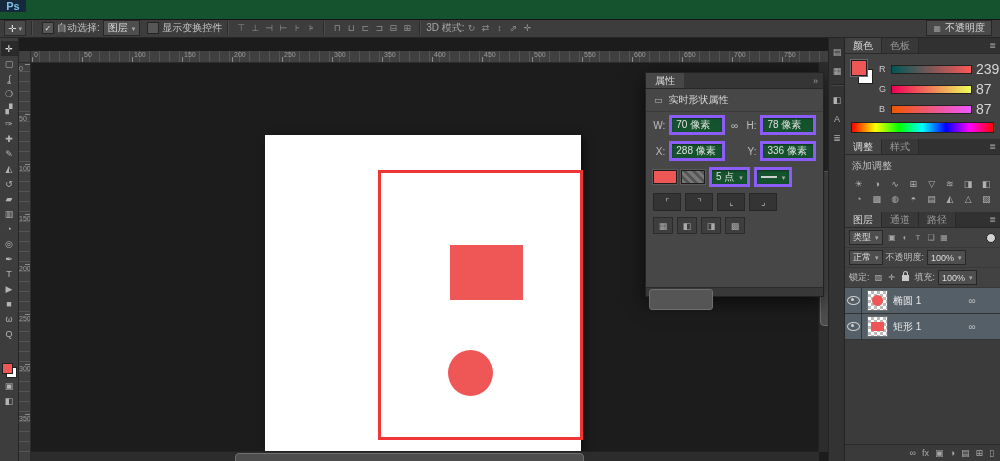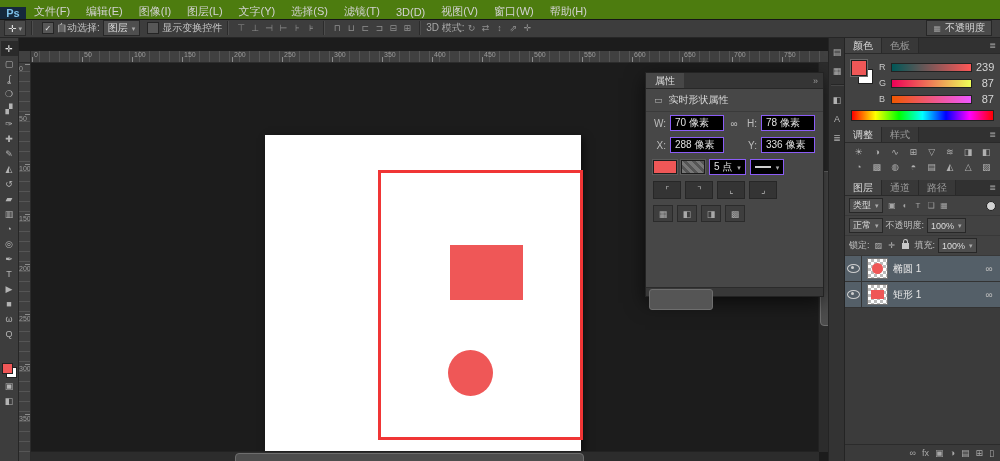--- a/index.html
+++ b/index.html
@@ -1,20 +1,20 @@
 <!DOCTYPE html>
 <html><head>
 <meta charset="utf-8">
 <style>
   html,body{margin:0;padding:0;background:#111;}
   #root{position:relative;width:1000px;height:461px;overflow:hidden;background:#1c1c1c;
         font-family:"Liberation Sans","DejaVu Sans",sans-serif;font-size:11px;color:#c8c8c8;}
   
-  .menubar{position:absolute;top:0;left:0;width:100%;height:19px;background:#4d7c0f;
-           border-bottom:1px solid #161616;display:flex;align-items:flex-end;z-index:40;}
+  .menubar{position:absolute;top:0;left:0;width:100%;height:19px;background:#14532d;
+           border-bottom:1px solid #161616;display:flex;align-items:flex-start;z-index:40;}
   .ps-logo{width:26px;display:flex;align-items:center;justify-content:center;background:#15283c;
            color:#7cc0ea;font-weight:bold;font-size:11px;}
   .menu-items{display:flex;}
   .menu-item{padding:0 8px;display:flex;align-items:center;color:#d2d2d2;font-size:11px;cursor:default;}
   
   .optionsbar{position:absolute;top:19px;left:0;width:100%;height:19px;background:#3d3d3d;
               border-bottom:1px solid #262626;display:flex;align-items:center;font-size:10px;
               color:#c3c3c3;z-index:39;padding-left:2px;box-sizing:border-box;}
   .tool-preview{display:flex;align-items:center;gap:2px;background:#4a4a4a;border:1px solid #2a2a2a;
                 height:14px;padding:0 3px;margin-left:2px;color:#ddd;}
@@ -74,21 +74,21 @@
          display:flex;flex-direction:column;font-size:10px;}
   .props-titlebar{height:15px;background:#353535;display:flex;align-items:stretch;border-bottom:1px solid #282828;}
   .props-tab{background:#474747;color:#dcdcdc;display:flex;align-items:center;padding:0 9px;font-size:10px;}
   .flex1{flex:1;}
   .props-collapse{display:flex;align-items:center;padding:0 5px;color:#9c9c9c;font-size:9px;}
   .props-title-row{display:flex;align-items:center;gap:6px;height:22px;padding:0 8px;
                    border-bottom:1px solid #3a3a3a;color:#d8d8d8;}
   .pt-icon{color:#b5b5b5;font-size:9px;}
   .props-row{display:flex;align-items:center;gap:4px;padding:3px 7px;}
   .plabel{width:13px;text-align:right;color:#bdbdbd;}
-  .pfield{display:flex;align-items:center;background:#000000;border:1px solid #8b5cf6;
+  .pfield{display:flex;align-items:center;background:#14532d;border:3px solid #8b5cf6;
           box-shadow:inset 0 1px 2px rgba(0,0,0,0.35);height:14px;padding:0 4px;color:#e0e0e0;}
   .pfield.w52{width:44px;}
   .pfield.dd{gap:5px;}
   .chain{color:#bdbdbd;font-size:10px;width:12px;text-align:center;}
   .chain.hidden{visibility:hidden;}
   .fill-swatch{width:22px;height:12px;border:1px solid #1d1d1d;box-shadow:0 0 0 1px #5a5a5a;}
   .stroke-swatch{width:22px;height:12px;border:1px solid #1d1d1d;box-shadow:0 0 0 1px #5a5a5a;
                  background:repeating-linear-gradient(45deg,#777 0 3px,#555 3px 6px);}
   .stroke-line{width:16px;height:2px;background:#cfcfcf;}
   .corner-box{display:flex;align-items:center;justify-content:center;width:26px;height:16px;
@@ -115,21 +115,21 @@
   .pmenu{display:flex;align-items:center;padding:0 4px;color:#9a9a9a;font-size:8px;}
   
   .color-body{display:flex;gap:6px;padding:6px 6px 2px;flex:none;}
   .swatch-stack{position:relative;width:22px;height:24px;flex:none;}
   .sw-bg{position:absolute;right:0;bottom:0;width:13px;height:13px;background:#fff;border:1px solid #1f1f1f;}
   .sw-fg{position:absolute;left:0;top:0;width:14px;height:14px;border:1px solid #1f1f1f;box-shadow:0 0 0 1px #6a6a6a;}
   .sliders{flex:1;display:flex;flex-direction:column;gap:4px;padding-top:1px;}
   .slider-row{display:flex;align-items:center;gap:4px;}
   .sl-label{width:8px;color:#c9c9c9;font-size:9px;}
   .sl-track{flex:1;height:7px;border:1px solid #222;}
-  .sl-value{width:18px;text-align:right;color:#d6d6d6;font-size:11px;}
+  .sl-value{width:18px;color:#d6d6d6;font-size:14px;}
   .rainbow{height:9px;margin:3px 6px 6px;border:1px solid #222;flex:none;
            background:linear-gradient(to right,#f00,#ff0,#0f0,#0ff,#00f,#f0f,#f00);}
   
   .adj-hint{padding:4px 7px 2px;color:#bdbdbd;flex:none;}
   .adj-grid{display:grid;grid-template-columns:repeat(8,1fr);gap:1px;padding:2px 5px 6px;flex:none;}
   .adj-icon{height:14px;display:flex;align-items:center;justify-content:center;color:#b0b0b0;font-size:9px;}
   
   .layers-panel{flex:1;display:flex;flex-direction:column;min-height:0;}
   .lp-row{display:flex;align-items:center;gap:3px;padding:2px 4px;border-bottom:1px solid #383838;
           font-size:9px;color:#c0c0c0;flex:none;}
@@ -137,21 +137,21 @@
   .filter-icons{display:flex;flex:1;}
   .f-icon{width:13px;text-align:center;color:#a5a5a5;font-size:8px;}
   .filter-toggle{width:8px;height:8px;border-radius:50%;background:#d3d3d3;border:1px solid #222;}
   .lk-icon{width:12px;text-align:center;color:#b3b3b3;font-size:8px;}
   .lock-icons{display:flex;align-items:center;gap:1px;}
   .mini-lock{position:relative;width:7px;height:6px;background:#c9c9c9;margin:0 3px;display:inline-block;flex:none;}
   .mini-lock::before{content:"";position:absolute;left:1px;top:-4px;width:3px;height:4px;
                      border:1px solid #c9c9c9;border-bottom:none;border-radius:3px 3px 0 0;}
   .layer-list{flex:1;background:#3b3b3b;overflow:hidden;min-height:0;}
   .layer-row{display:flex;align-items:center;height:25px;border-bottom:1px solid #333;
-             padding-right:5px;gap:5px;}
+             padding-right:22px;gap:5px;}
   .eye-cell{width:16px;align-self:stretch;display:flex;align-items:center;justify-content:center;
             border-right:1px solid #333;flex:none;}
   .eye{position:relative;width:11px;height:7px;border:1px solid #cfcfcf;border-radius:50%;}
   .eye::after{content:"";position:absolute;left:3px;top:1px;width:3px;height:3px;border-radius:50%;background:#cfcfcf;}
   .thumb{width:19px;height:19px;border:1px solid #6e6e6e;flex:none;display:flex;
          align-items:center;justify-content:center;}
   .thumb.white{background:#fff;}
   .checker{background-color:#fff;
      background-image:linear-gradient(45deg,#bbb 25%,transparent 25%,transparent 75%,#bbb 75%),
                       linear-gradient(45deg,#bbb 25%,transparent 25%,transparent 75%,#bbb 75%);
@@ -163,33 +163,20 @@
                  align-items:center;justify-content:flex-end;gap:6px;padding:0 6px;flex:none;}
   .lb-icon{color:#a8a8a8;font-size:9px;line-height:1;}
 </style>
 </head>
 <body>
 
 <div id="root">
 
   <div class="menubar">
     <div class="ps-logo">Ps</div>
-    <div class="menu-items">
-        <div class="menu-item">文件(F)</div>
-        <div class="menu-item">编辑(E)</div>
-        <div class="menu-item">图像(I)</div>
-        <div class="menu-item">图层(L)</div>
-        <div class="menu-item">文字(Y)</div>
-        <div class="menu-item">选择(S)</div>
-        <div class="menu-item">滤镜(T)</div>
-        <div class="menu-item">3D(D)</div>
-        <div class="menu-item">视图(V)</div>
-        <div class="menu-item">窗口(W)</div>
-        <div class="menu-item">帮助(H)</div>
-      </div>
   </div>
 
   <div class="optionsbar">
     <div class="tool-preview">
       <span>✛</span>
       <span class="caret">▾</span>
     </div>
     <div class="sep"></div>
     <span class="cb">
         <span>✓</span>
@@ -432,20 +419,21 @@
       <div class="rainbow"></div>
     </section>
 
     <section class="panel">
       <div class="panel-tabs">
         <div class="ptab">调整</div>
         <div class="ptab inactive">样式</div>
         <div class="ptab-fill"></div>
         <div class="pmenu">≣</div>
       </div>
+      <div class="adj-hint">添加调整</div>
       <div class="adj-grid">
           <span class="adj-icon">☀</span>
           <span class="adj-icon">◑</span>
           <span class="adj-icon">∿</span>
           <span class="adj-icon">⊞</span>
           <span class="adj-icon">▽</span>
           <span class="adj-icon">≋</span>
           <span class="adj-icon">◨</span>
           <span class="adj-icon">◧</span>
           <span class="adj-icon">◔</span>

